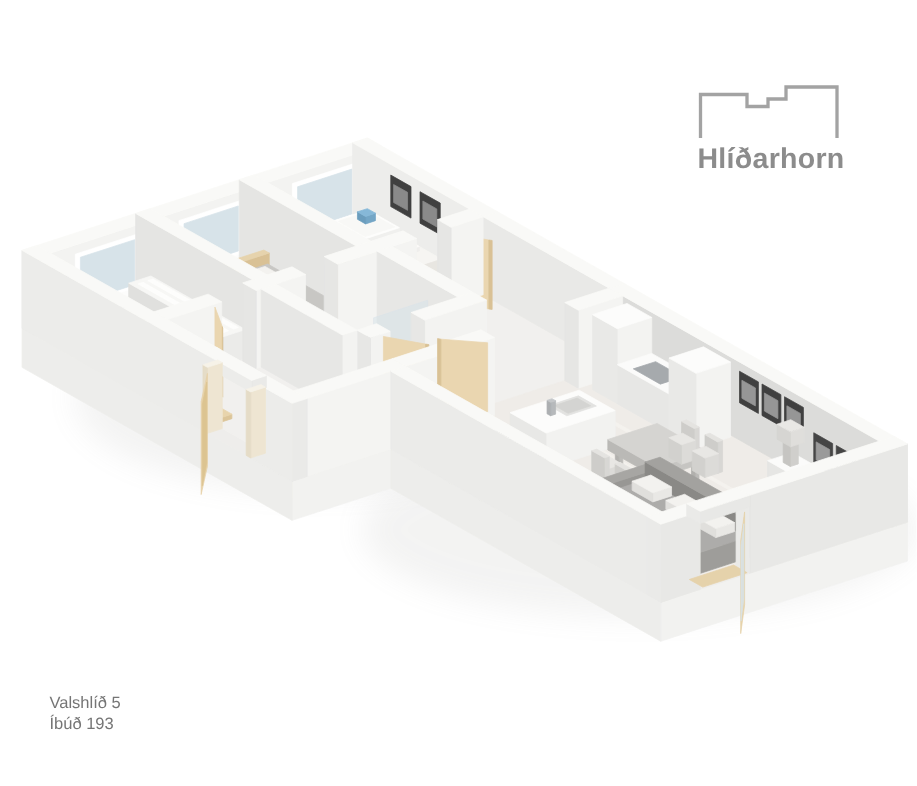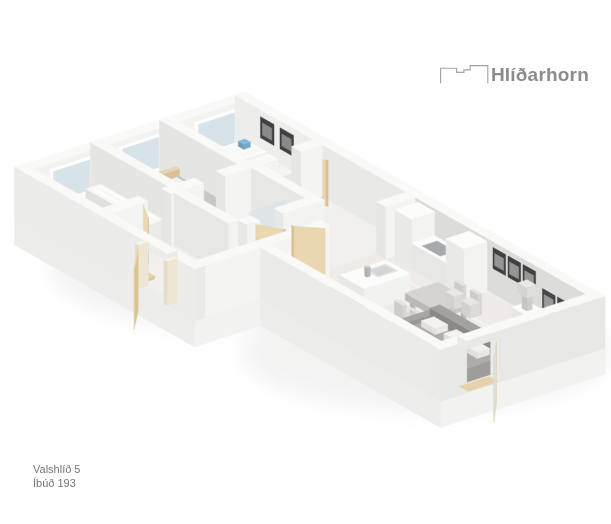--- a/index.html
+++ b/index.html
@@ -3,21 +3,21 @@
 <meta charset="utf-8">
 <style>
   html,body{margin:0;padding:0;}
   body{
     width:611px;height:524px;background:#ffffff;overflow:hidden;position:relative;
     font-family:"Liberation Sans", sans-serif;
   }
   .page{position:absolute;inset:0;}
   .logo{
     position:absolute;top:54px;right:22px;width:150px;
-    display:flex;flex-direction:row;align-items:center;color:#8c8c8c;
+    display:flex;flex-direction:column;align-items:center;color:#8c8c8c;
   }
   .logo-icon{display:block;margin-bottom:2px;}
   .logo-text{
     font-size:19px;font-weight:700;letter-spacing:0.2px;line-height:22px;
   }
   .caption{
     position:absolute;left:33px;top:462px;color:#757575;
     font-size:11px;line-height:14px;font-weight:400;
   }
   #plan{position:absolute;left:0;top:0;}

